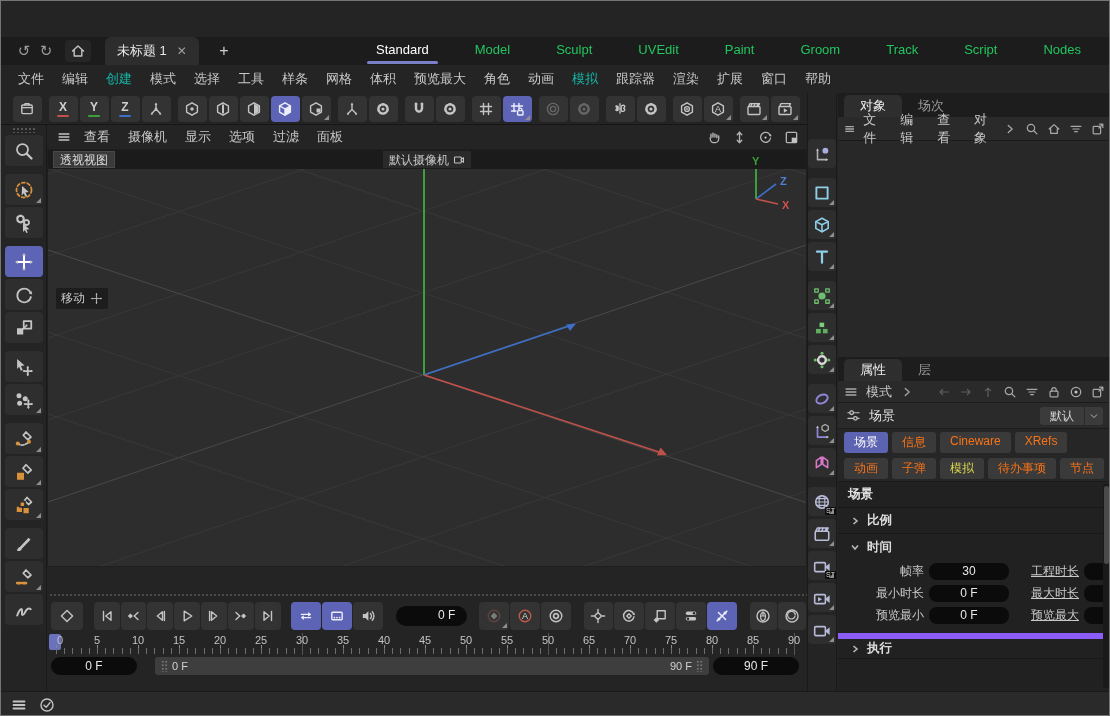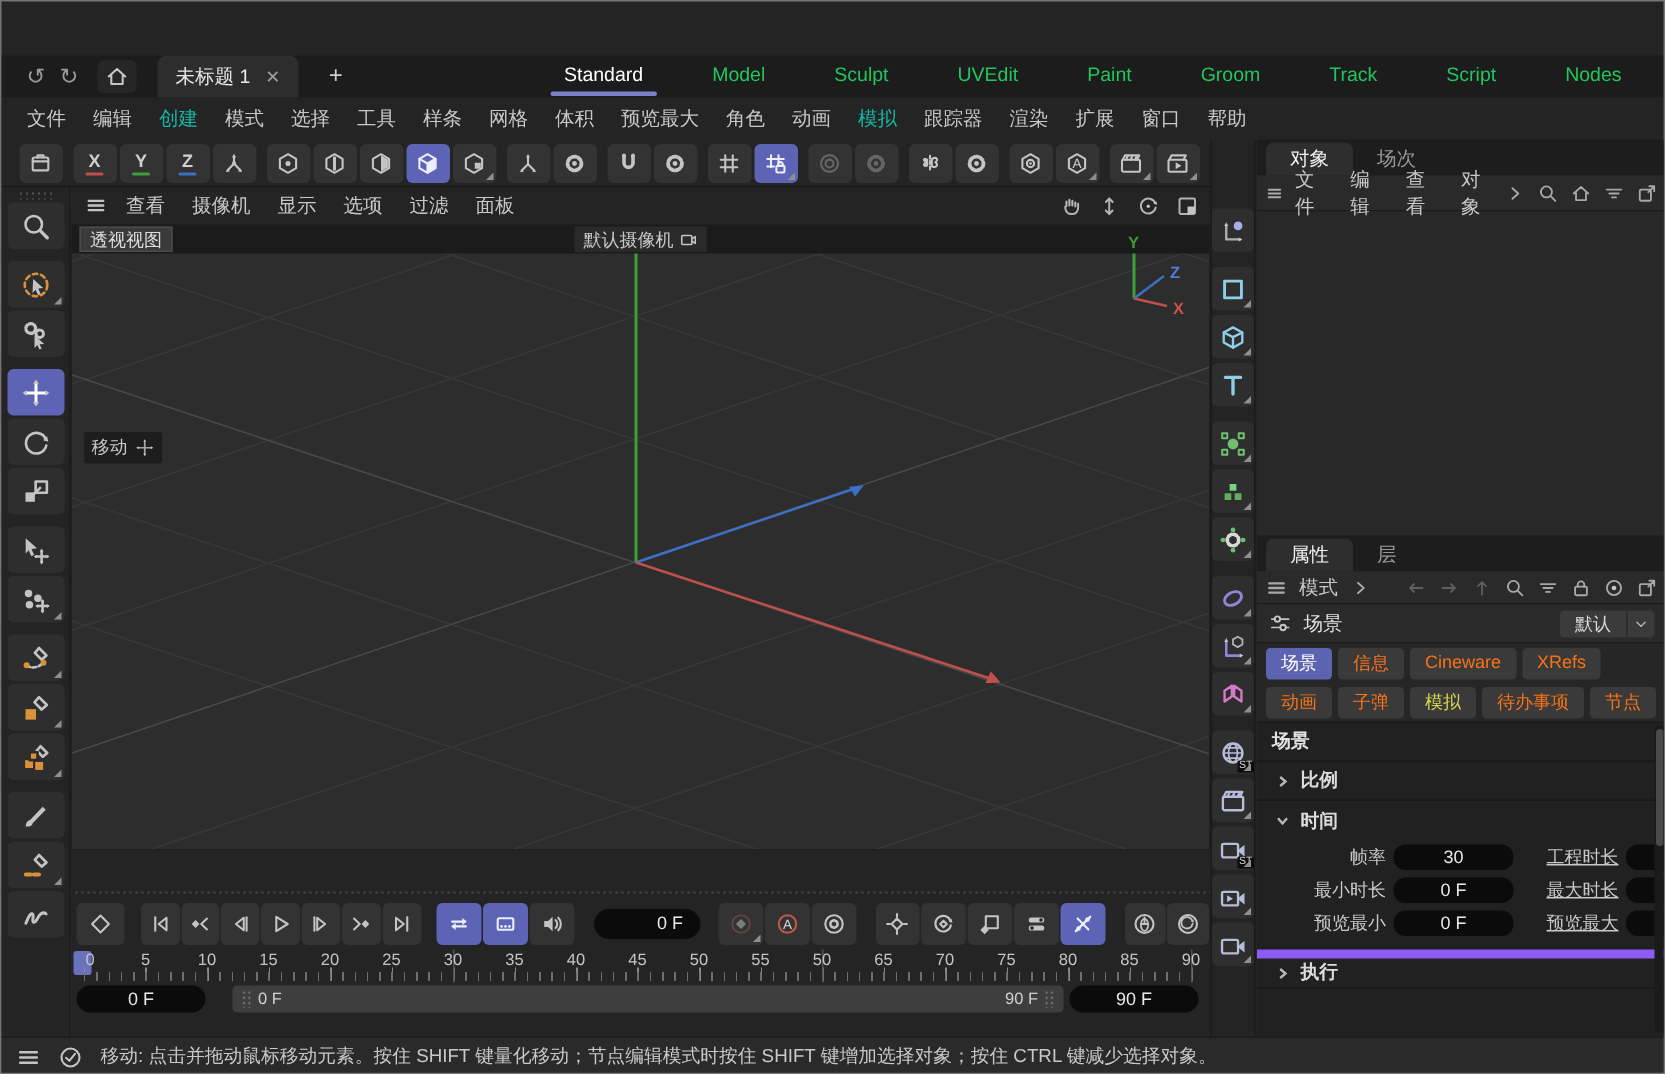--- a/index.html
+++ b/index.html
@@ -1021,16 +1021,15 @@
   </div>
 
   <div class="statusbar">
     <svg class="ic" viewBox="0 0 16 16">
         <path d="M2.5 4.5h11M2.5 8h11M2.5 11.5h11" stroke-width="1.8"></path>
       </svg>
     <svg class="ic" viewBox="0 0 16 16">
         <circle cx="8" cy="8" r="6"></circle>
         <polyline points="5,8.2 7.2,10.2 11,5.6"></polyline>
       </svg>
-    <span class="msg">移动: 点击并拖动鼠标移动元素。按住 SHIFT 键量化移动；节点编辑模式时按住 SHIFT 键增加选择对象；按住 CTRL 键减少选择对象。</span>
   </div>
 
 </div>
 
 </body></html>

